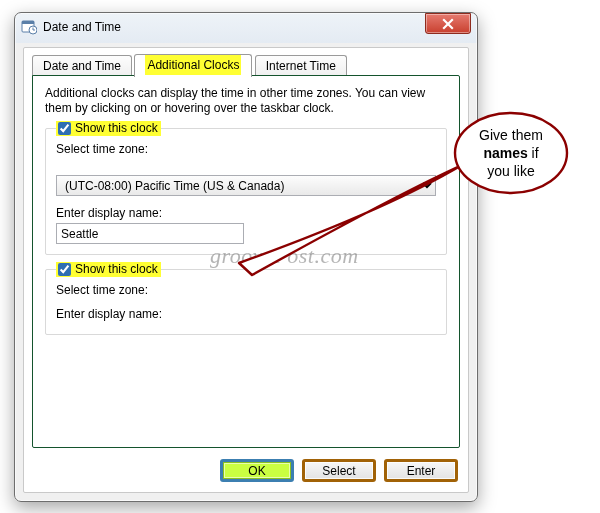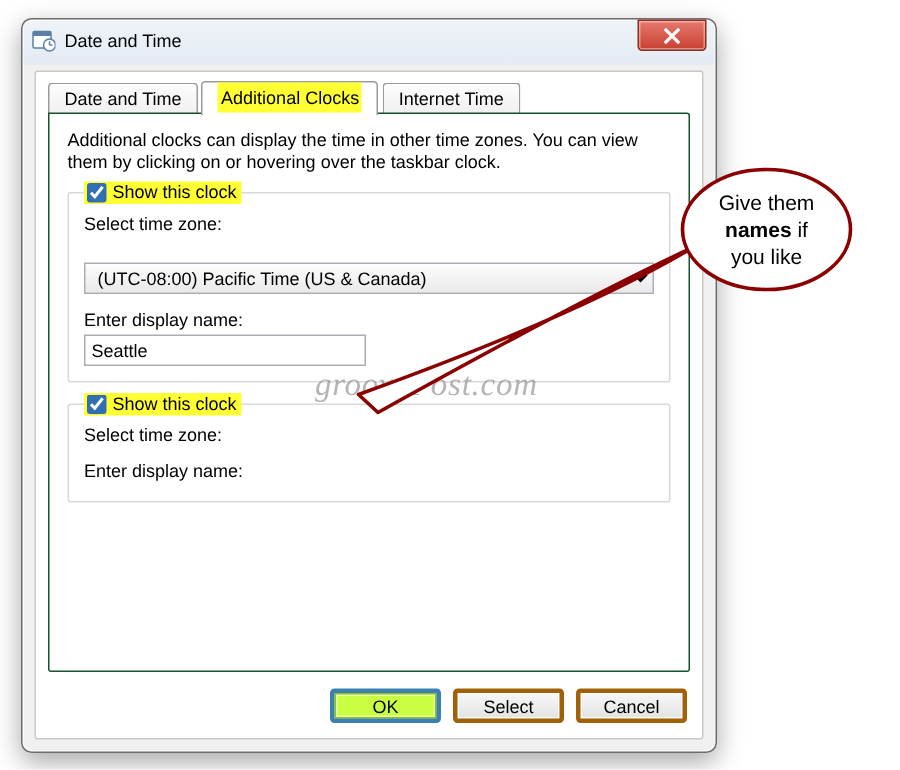--- a/index.html
+++ b/index.html
@@ -286,21 +286,21 @@
           </div>
           <div class="field-label">Select time zone:</div>
           <div class="field-label" style="margin-top:10px">Enter display name:</div>
         </fieldset>
 
       </div>
 
       <div class="button-row">
         <button class="btn ok">OK</button>
         <button class="btn">Select</button>
-        <button class="btn">Cancel</button>
+        <button class="btn">Enter</button>
       </div>
 
     </div>
   </div>
 
   <div class="watermark">groovyPost.com</div>
 
   <div class="callout" style="left:236px; top:100px; width:340px; height:200px;">
     <svg width="340" height="200">
 

